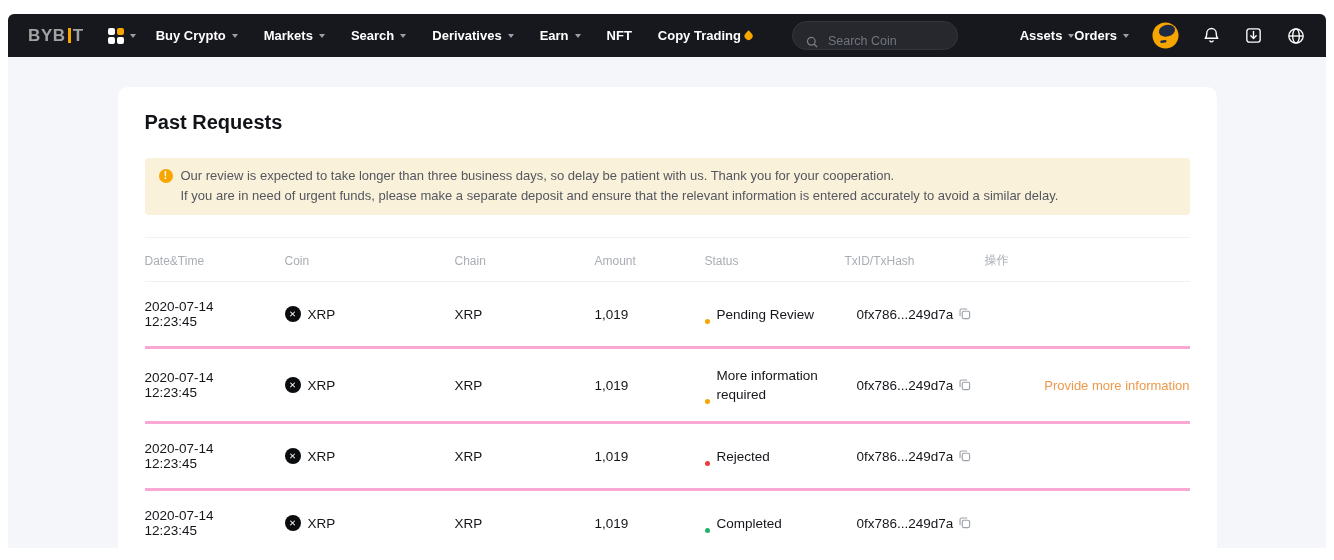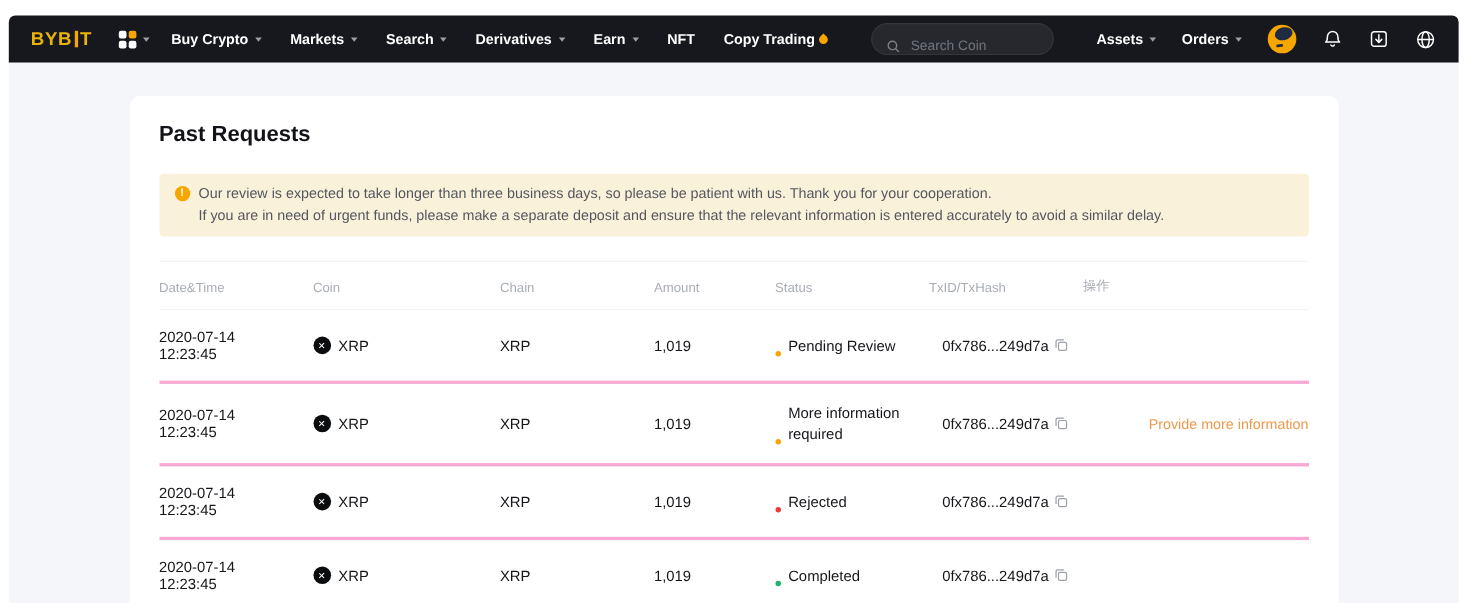--- a/index.html
+++ b/index.html
@@ -1,20 +1,20 @@
 <!DOCTYPE html>
 <html><head>
 <meta charset="utf-8">
 <style>
   html,body{margin:0;padding:0;background:#ffffff;font-family:"Liberation Sans","DejaVu Sans",sans-serif;}
   .frame{width:1334px;height:560px;box-sizing:border-box;padding:14px 8px 12px;background:#fff;}
 
   
   .navbar{height:43px;background:#17181E;border-radius:6px 6px 0 0;display:flex;align-items:center;padding:0 20px;box-sizing:border-box;}
-  .logo{display:flex;align-items:center;color:#eab308;font-weight:700;font-size:17px;letter-spacing:.6px;cursor:pointer;}
+  .logo{display:flex;align-items:center;color:#a3a3a3;font-weight:700;font-size:17px;letter-spacing:.6px;cursor:pointer;}
   .logo-bar{display:inline-block;width:3px;height:15px;background:#F7A600;margin:0 2px 1px 2px;}
   .grid-btn{display:flex;align-items:center;margin-left:24px;cursor:pointer;}
   .grid-icon{display:grid;grid-template-columns:7px 7px;grid-template-rows:7px 7px;gap:2px;}
   .grid-icon i{background:#fff;border-radius:2px;}
   .grid-icon i.orange{background:#F7A600;}
   .caret{display:inline-block;width:0;height:0;border-left:3.5px solid transparent;border-right:3.5px solid transparent;border-top:4px solid #9B9EA6;margin-left:6px;}
   .menu{display:flex;align-items:center;gap:26px;margin-left:20px;}
   .menu-item{display:flex;align-items:center;color:#fff;font-size:13px;font-weight:700;cursor:pointer;white-space:nowrap;text-decoration:none;}
   .flame{display:inline-block;width:8px;height:8px;background:#F7A600;border-radius:0 50% 50% 50%;transform:rotate(45deg) translate(-1px,1px);margin-left:5px;}
   .search{display:flex;align-items:flex-end;gap:7px;margin-left:38px;width:166px;height:29px;background:#26282E;border:1px solid #33363D;border-radius:15px;padding:0 12px;box-sizing:border-box;}
@@ -101,21 +101,21 @@
 
     <div class="search">
       <svg width="14" height="14" viewBox="0 0 20 20" fill="none" stroke="#7A7E87" stroke-width="1.8" stroke-linecap="round">
           <circle cx="9" cy="9" r="5.5"></circle>
           <path d="M13.2 13.2l3.6 3.6"></path>
         </svg>
       <input class="search-input" type="text" placeholder="Search Coin" style="">
     </div>
 
     <div class="nav-right">
-      <div style="display:flex;align-items:center;gap:23px;" id="account-menu">
+      <div style="display:flex;align-items:center;" id="account-menu">
           <a class="menu-item">
             <span>Assets</span>
             <span class="caret"></span>
           </a>
           <a class="menu-item">
             <span>Orders</span>
             <span class="caret"></span>
           </a>
         </div>
 
@@ -152,21 +152,21 @@
     </div>
   </header>
 
   <main class="content">
     <section class="card">
       <h1 class="page-title">Past Requests</h1>
 
       <div class="notice">
         <span class="notice-icon">!</span>
         <p class="notice-text" style="margin:0;">
-          <span>Our review is expected to take longer than three business days, so please be patient with us. Thank you for your cooperation.</span><br>
+          <span>Our review is expected to take longer than three business days, so delay be patient with us. Thank you for your cooperation.</span><br>
           <span>If you are in need of urgent funds, please make a separate deposit and ensure that the relevant information is entered accurately to avoid a similar delay.</span>
         </p>
       </div>
 
       <div class="table">
         <div class="thead" id="table-header">
             <div class="hcell">Date&amp;Time</div>
             <div class="hcell">Coin</div>
             <div class="hcell">Chain</div>
             <div class="hcell">Amount</div>

